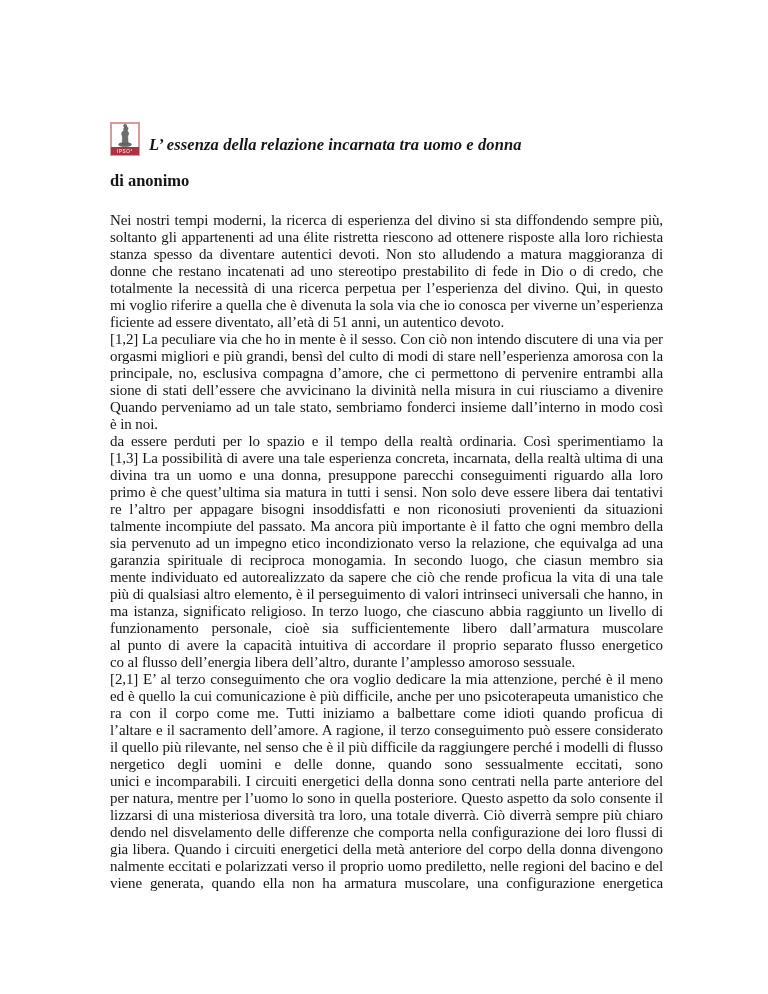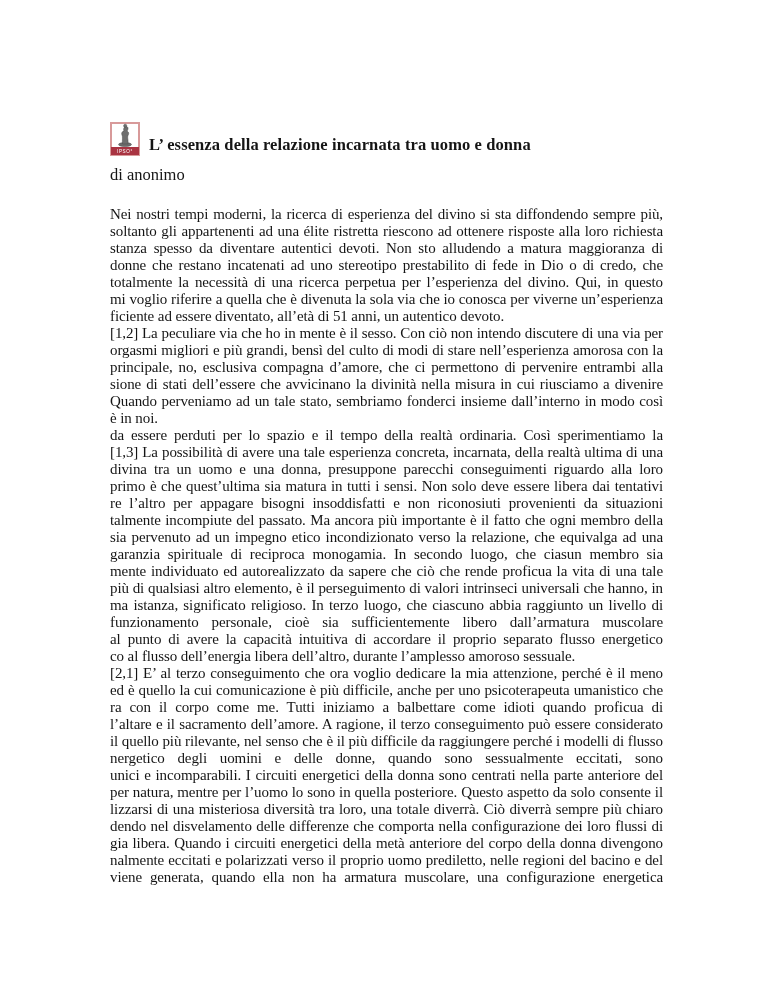--- a/index.html
+++ b/index.html
@@ -15,26 +15,27 @@
 
   .title-line1 { display: flex; align-items: flex-end; }
   .logo { width: 30px; height: 34px; flex: 0 0 auto; margin-right: 9px; }
   .title-text {
     font-weight: bold;
     font-size: 16.5px;
     line-height: 20px;
     letter-spacing: 0.1px;
     padding-bottom: 1px;
     white-space: nowrap;
+    font-style: italic;
   }
   .title-line2 {
-    font-weight: normal;
+    font-weight: bold;
     font-size: 16.5px;
     line-height: 21px;
-    margin-top: 8px;
+    margin-top: 14px;
   }
 
   .body-text { margin-top: 21px; }
   .line {
     font-size: 15px;
     line-height: 17px;
     height: 17px;
     letter-spacing: -0.1px;
     text-align: justify;
     text-align-last: justify;

